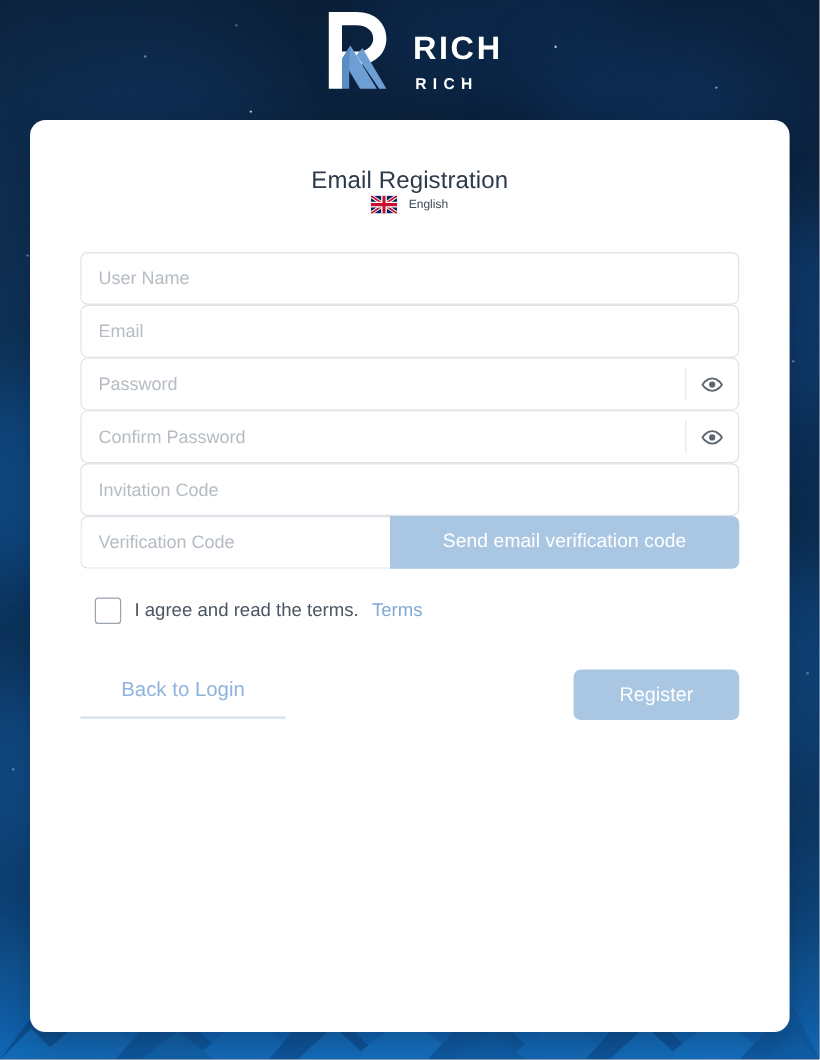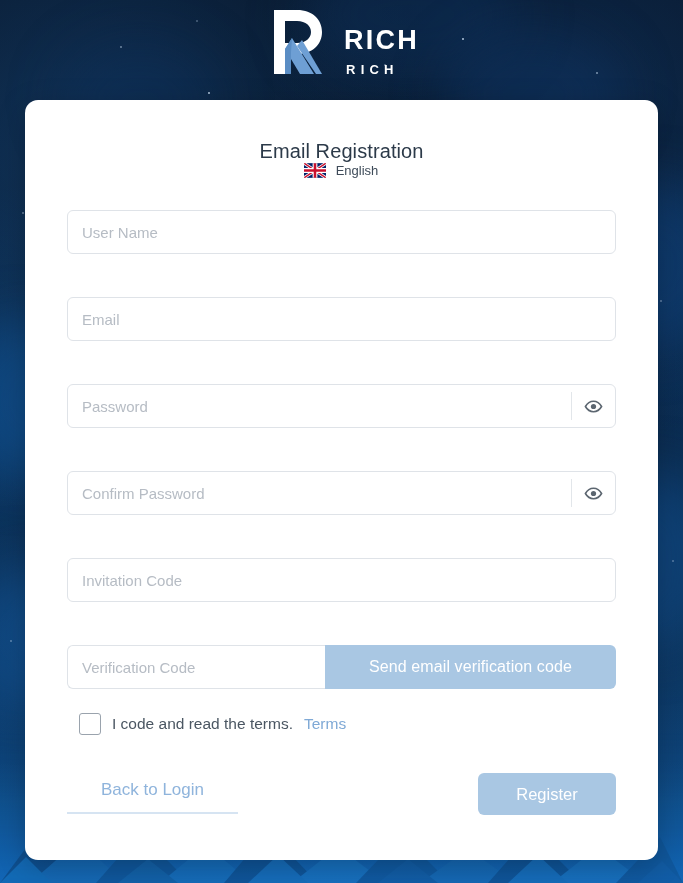--- a/index.html
+++ b/index.html
@@ -129,30 +129,29 @@
   .lang-select {
     display: flex;
     align-items: center;
     gap: 10px;
     cursor: pointer;
     padding-right: 1px;
   }
   .flag { width: 22px; height: 15px; display: block; border-radius: 1px; }
   .lang-label {
     color: #3e4b59;
-    font-size: 13px;
+    font-size: 10px;
   }
 
   
   .form { margin-top: 32px; }
 
   .field {
     position: relative;
     height: 44px;
-    margin-bottom: 43px;
     text-decoration: underline;
   }
 
   .txt-input {
     width: 100%;
     height: 44px;
     border: 1px solid #dfe3e8;
     border-radius: 6px;
     background: #fff;
     padding: 0 14px;
@@ -406,21 +405,21 @@
         <input class="txt-input" type="text" placeholder="Invitation Code" style="">
       </div>
 
       <div class="verify-row">
         <input class="verify-input" type="text" placeholder="Verification Code" style="">
         <button class="send-code-btn">Send email verification code</button>
       </div>
 
       <div class="terms-row">
         <div class="checkbox"></div>
-        <span class="terms-text">I code and read the terms.</span>
+        <span class="terms-text">I agree and read the terms.</span>
         <a class="terms-link">Terms</a>
       </div>
 
       <div class="actions">
         <a class="back-login">Back to Login</a>
         <button class="register-btn">Register</button>
       </div>
 
     </div>
   </div>

